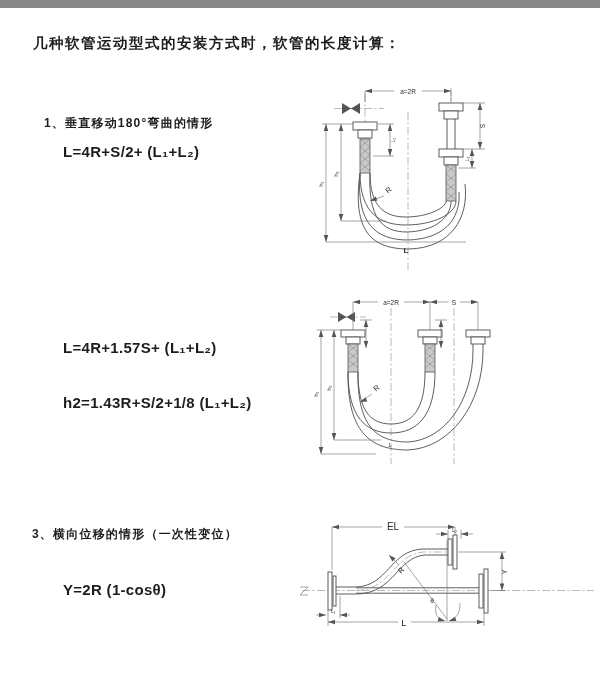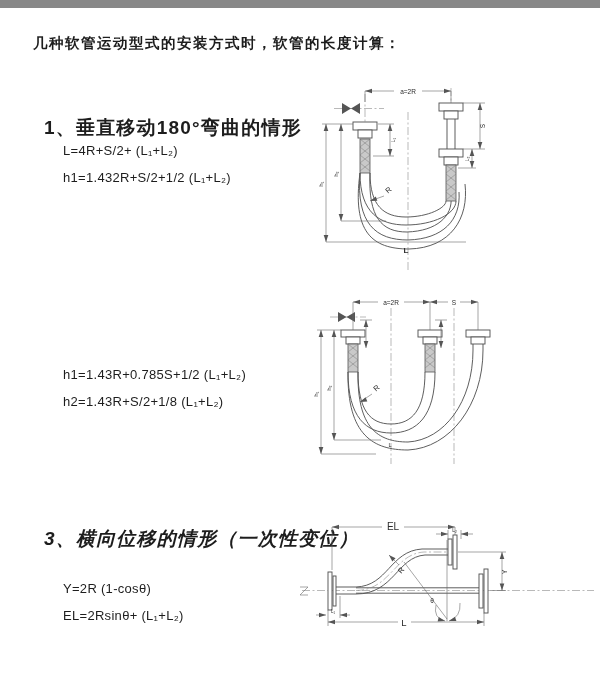--- a/index.html
+++ b/index.html
@@ -2,22 +2,22 @@
 <html><head>
 <meta charset="utf-8">
 <style>
   html,body { margin:0; padding:0; background:#888; }
   .page {
     width:600px; height:675px; position:relative; background:#ffffff;
     font-family:"Liberation Sans", sans-serif; color:#1d1d1d; overflow:hidden;
     margin:8px auto;
   }
   .doc-title { position:absolute; left:33px; top:26px; font-size:14.5px; font-weight:600; letter-spacing:1.5px; }
-  .heading  { position:absolute; font-size:19px; font-weight:600; letter-spacing:1.2px; white-space:nowrap;text-align:center; }
-  .formula  { position:absolute; font-size:13px; font-weight:400; letter-spacing:.3px; white-space:nowrap; }
+  .heading  { position:absolute; font-size:12px; font-weight:600; letter-spacing:1.2px; white-space:nowrap;text-align:center; }
+  .formula  { position:absolute; font-size:15px; font-weight:700; letter-spacing:.3px; white-space:nowrap; }
   svg.diag { position:absolute; overflow:visible; }
   
   .s  { stroke:#555; stroke-width:.95; fill:none; }
   .t  { stroke:#6a6a6a; stroke-width:.6; fill:none; }
   .cl { stroke:#8a8a8a; stroke-width:.6; fill:none; stroke-dasharray:8 2.5 2 2.5; }
   .bx { fill:#ffffff; stroke:#555; stroke-width:.95; }
   .braid { fill:#c9c9c9; stroke:#555; stroke-width:.8; }
   .hx { stroke:#7c7c7c; stroke-width:.5; fill:none; }
   .ar { fill:#555; }
   .wbg { fill:#ffffff; }
@@ -25,21 +25,20 @@
 </style>
 </head>
 <body>
 
 <div class="page">
 
   <div class="doc-title">几种软管运动型式的安装方式时，软管的长度计算：</div>
 
   <div class="heading" style="left:44px; top:107px;">1、垂直移动180°弯曲的情形</div>
   <div class="formula" style="left:63px; top:135px;">L=4R+S/2+ (L₁+L₂)</div>
-  <div class="formula" style="left:63px; top:162px;">h1=1.432R+S/2+1/2 (L₁+L₂)</div>
 
   <svg class="diag" style="left:306px; top:64px;" width="282" height="202" viewBox="0 0 282 202">
     <defs>
         <path id="a1" d="M0,0L7,-2.3L7,2.3Z" fill="#555"></path>
       </defs>
 
     <path class="cl" d="M102,40 V198"></path>
     <path class="cl" d="M28,36.5 H78"></path>
     <path class="cl" d="M59,22 V50"></path>
     <path class="cl" d="M145,16 V31"></path>
@@ -125,21 +124,21 @@
       <use href="#a1" transform="translate(64,129) rotate(-20)"></use>
       <text class="lb" transform="translate(84,120) rotate(-40)" font-size="7.5" text-anchor="middle">R</text>
     </g>
 
     <g>
       <path class="t" d="M20,170 H160"></path>
       <text class="lb" x="100" y="181" font-size="8" font-weight="bold" text-anchor="middle">L</text>
     </g>
   </svg>
 
-  <div class="formula" style="left:63px; top:359px;">h1=1.43R+0.785S+1/2 (L₁+L₂)</div>
+  <div class="formula" style="left:63px; top:331px;">L=4R+1.57S+ (L₁+L₂)</div>
   <div class="formula" style="left:63px; top:386px;">h2=1.43R+S/2+1/8 (L₁+L₂)</div>
 
   <svg class="diag" style="left:306px; top:282px;" width="282" height="182" viewBox="0 0 282 182">
     <defs>
         <path id="a2" d="M0,0L7,-2.3L7,2.3Z" fill="#555"></path>
       </defs>
 
     <path class="cl" d="M85,18 V174"></path>
     <path class="cl" d="M148,18 V174"></path>
     <path class="cl" d="M24,27 H60"></path>
@@ -211,23 +210,22 @@
 
     <g>
       <path class="t" d="M66,104 L54,112"></path>
       <use href="#a2" transform="translate(54,112) rotate(-23)"></use>
       <text class="lb" transform="translate(72,100) rotate(-40)" font-size="7.5" text-anchor="middle">R</text>
     </g>
 
     <text class="lb" x="84" y="157" font-size="5.5" text-anchor="middle">L</text>
   </svg>
 
-  <div class="heading" style="left:44px; top:518px;font-style:italic;">3、横向位移的情形（一次性变位）</div>
+  <div class="heading" style="left:32px; top:518px;">3、横向位移的情形（一次性变位）</div>
   <div class="formula" style="left:63px; top:573px;">Y=2R (1-cosθ)</div>
-  <div class="formula" style="left:63px; top:600px;">EL=2Rsinθ+ (L₁+L₂)</div>
 
   <svg class="diag" style="left:298px; top:502px;" width="302" height="142" viewBox="0 0 302 142">
     <defs>
         <path id="a3" d="M0,0L7,-2.3L7,2.3Z" fill="#555"></path>
       </defs>
 
     <path class="cl" d="M4,80.5 H296"></path>
     <path class="t" d="M2,77 L10,77 M10,77 L2,85 M2,85 L10,85"></path>
 
     <path class="s" d="M58,77.8 H181 M58,83.2 H181"></path>

